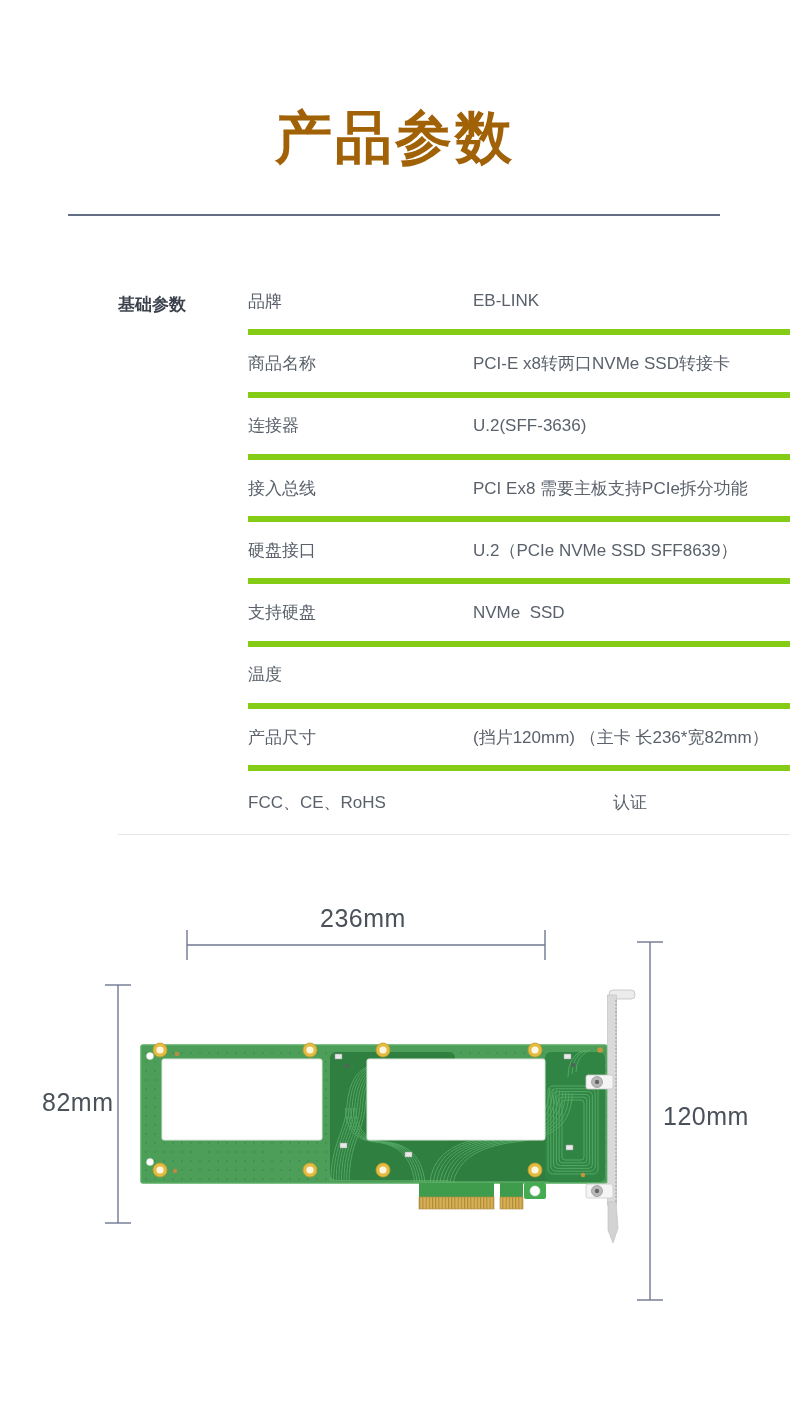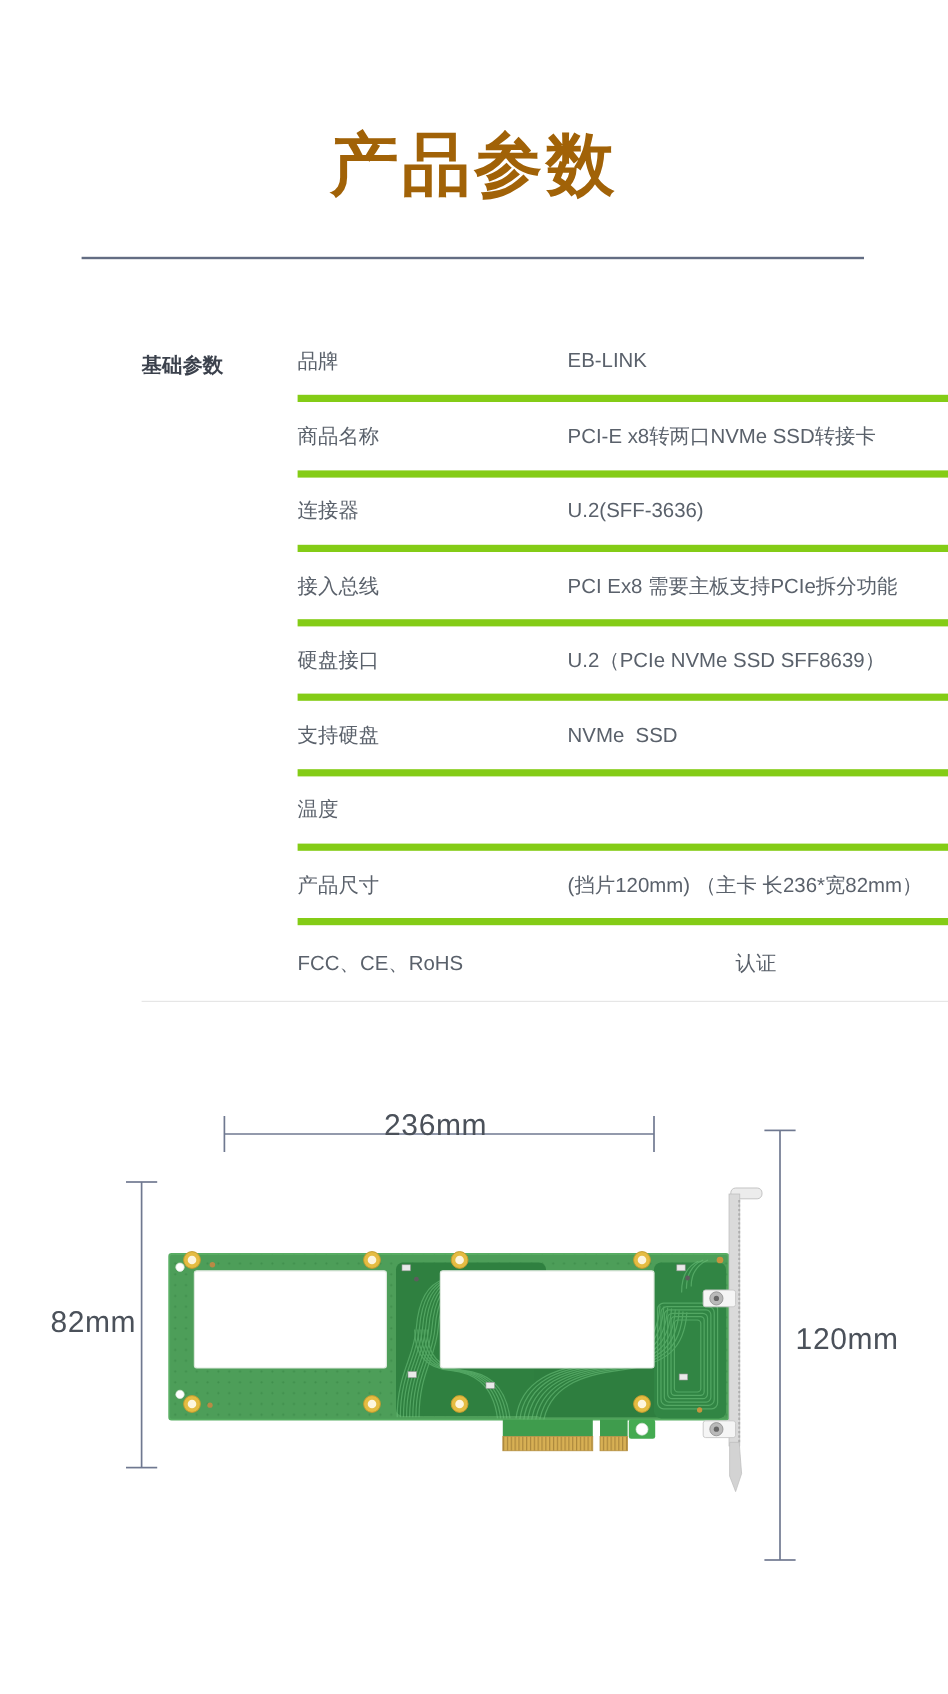--- a/index.html
+++ b/index.html
@@ -38,21 +38,21 @@
     position:absolute; left:70px; top:561px; width:717px; height:1px;
     background:#e6e6e6;
   }
 
   
   .diagram { position:absolute; top:880px; left:0; width:790px; height:470px; }
   .diagram svg { position:absolute; left:0; top:0; }
   .dim-label {
     position:absolute; font-size:25px; color:#4b515a; letter-spacing:0.5px;
   }
-  .dim-236 { top:24px; left:250px; width:226px; text-align:center;margin-top:20px; }
+  .dim-236 { top:24px; left:250px; width:226px; text-align:center; }
   .dim-82  { top:208px; left:42px; }
   .dim-120 { top:222px; left:663px; }
 </style>
 </head>
 <body>
 
 <div class="page">
 
   <div class="page-title">产品参数</div>
   <div class="title-divider"></div>

